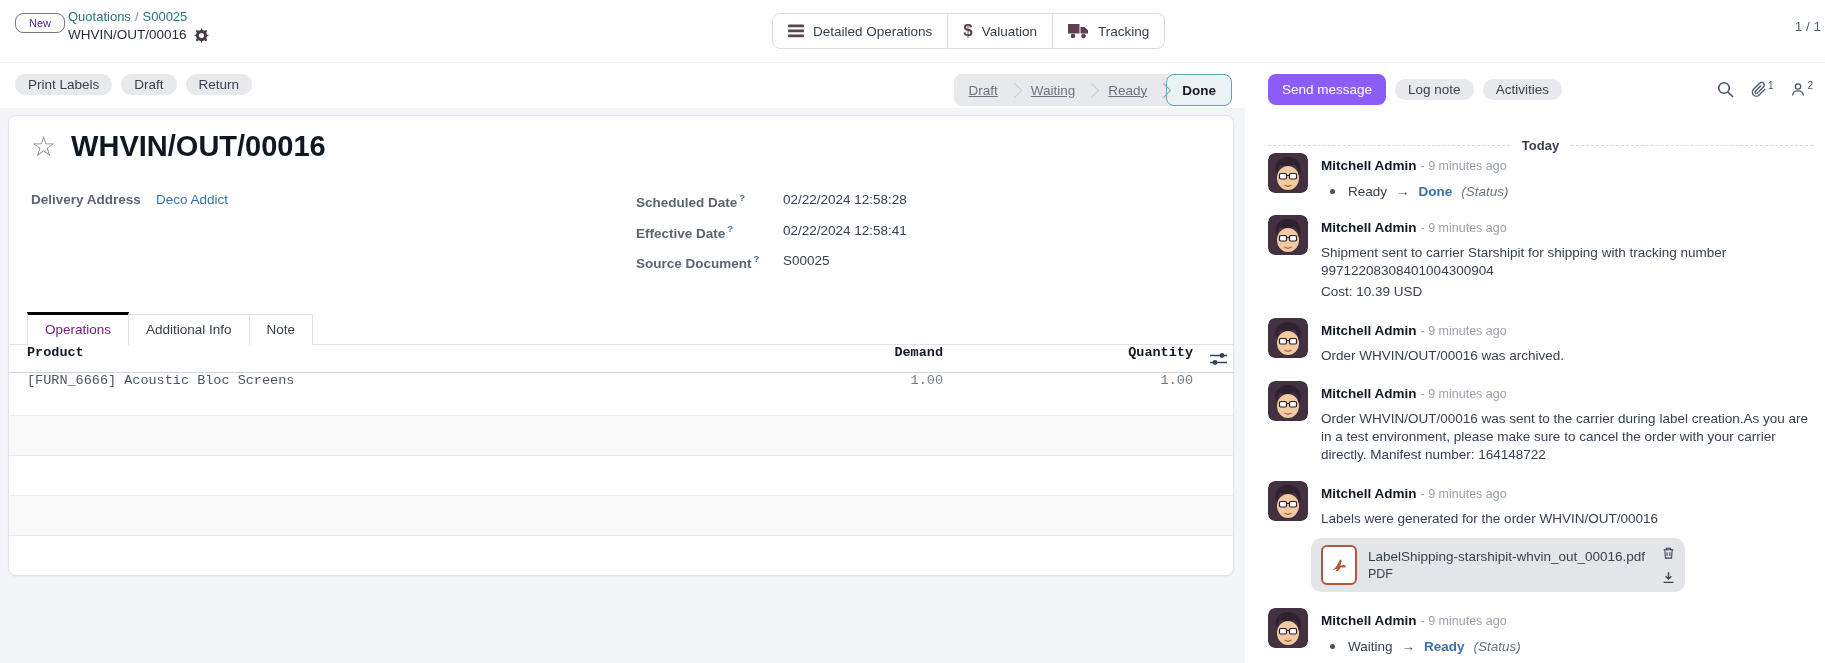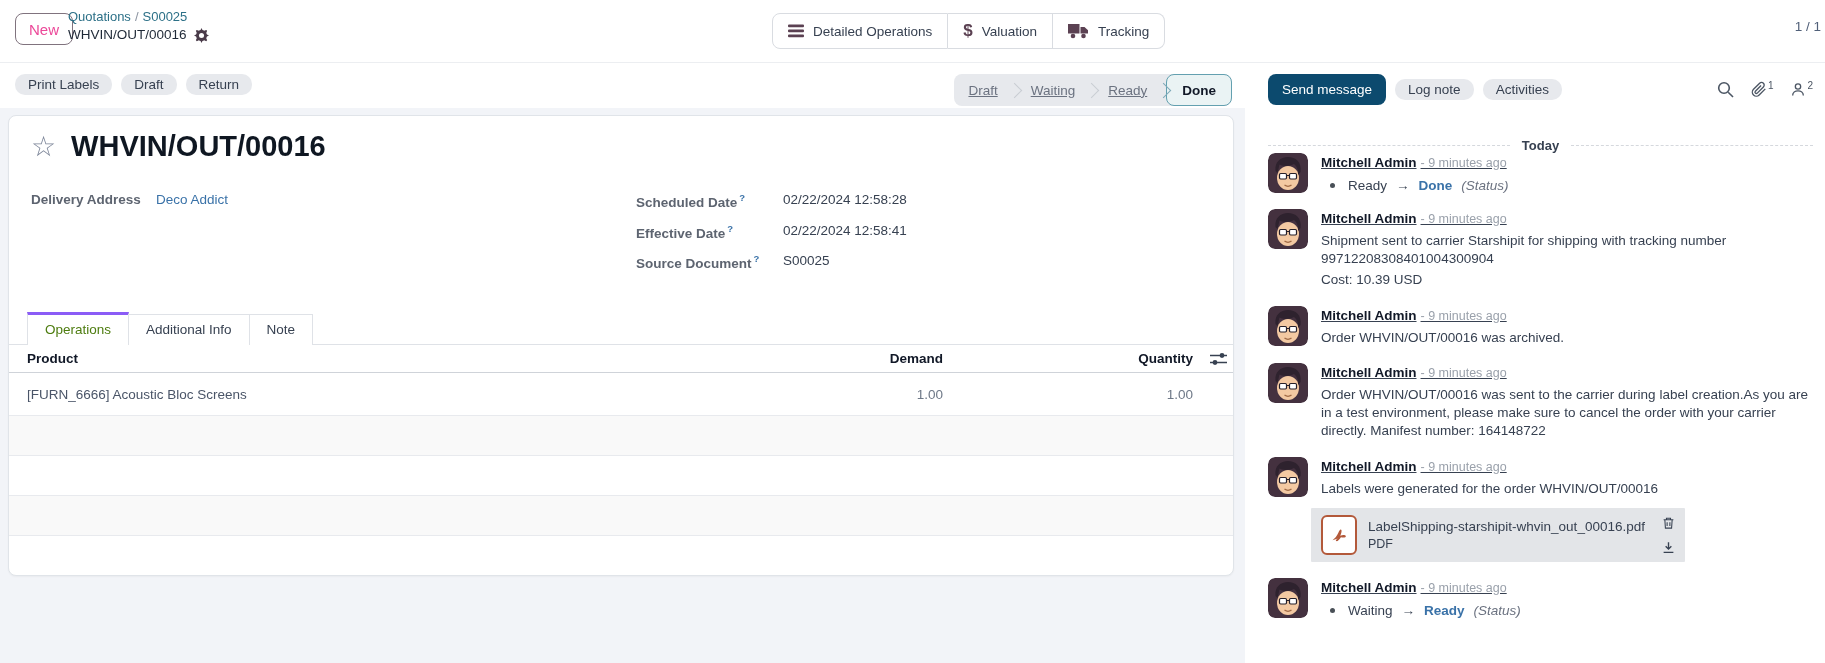--- a/index.html
+++ b/index.html
@@ -7,42 +7,42 @@
   body {
     font-family:"Liberation Sans", sans-serif;
     font-size:13.5px; color:#374151; background:#fff; position:relative;
   }
   svg { display:block; }
 
   
   .controlpanel { position:absolute; left:0; top:0; width:1825px; height:108px; background:#fff; }
   .topbar-line { position:absolute; left:0; top:62px; width:100%; border-top:1px solid #eceef1; }
 
-  .new-btn { position:absolute; left:15px; top:13px; height:32px; padding:0 13px;
-    background:#fff; border:1px solid #80737e; border-radius:8px; color:#ec4899;
-    font-size:15px; font-weight:500; cursor:pointer; }
+  .new-btn { position:absolute; left:15px; top:13px; height:20px; padding:0 13px;
+    background:#fff; border:1px solid #80737e; border-radius:8px; color:#4c1d95;
+    font-size:11px; font-weight:500; cursor:pointer; }
   .breadcrumbs { position:absolute; left:68px; top:9px; line-height:16px; }
   .bc-line1 { font-size:13px; }
   .bc-link { color:#2c7087; text-decoration:none; cursor:pointer; }
   .bc-sep { color:#8b93a0; margin:0 4px; }
   .bc-line2 { font-size:13.5px; color:#1f2937; display:flex; align-items:center; gap:7px; margin-top:2px; }
 
   .view-btns { position:absolute; left:772px; top:13px; display:flex; }
   .view-btn { display:flex; align-items:center; gap:9px; background:#fff; border:1px solid #d9dce1;
     padding:17px 15px; height:34px; font-size:13.5px; color:#374151; cursor:pointer; border-left-width:0; }
   .view-btn:first-child { border-left-width:1px; border-radius:8px 0 0 8px; }
   .view-btn:last-child { border-radius:0 8px 8px 0; }
   .dollar { color:#5b4152; font-size:17px; font-weight:700; }
 
   .pager { position:absolute; right:4px; top:19px; font-size:13.5px; color:#516079; }
 
   .form-toolbar { position:absolute; left:15px; top:74px; display:flex; gap:9px; }
   .btn-gray { background:#e7e9ed; color:#374151; border:none; border-radius:10px;
     height:21px; padding:0 13px; font-size:13.5px; font-family:inherit; cursor:pointer; }
-  .btn-primary { background:#0c4a6e; color:#fff; border:none; border-radius:8px;
+  .btn-primary { background:#8b5cf6; color:#fff; border:none; border-radius:8px;
     height:31px; padding:0 14px; font-size:13.5px; font-family:inherit; cursor:pointer; }
 
   
   .statusbar { position:absolute; right:593px; top:74px; display:flex; align-items:center;
     background:#e7e9ed; border-radius:8px; height:32px; }
   .sb-step { color:#6b7280; padding:0 14px; font-size:13.5px; cursor:pointer;text-decoration:underline; }
   .sb-chev { width:11px; height:11px; border-top:1px solid #c9cdd3; border-right:1px solid #c9cdd3;
     transform:rotate(45deg); margin:0 -3px; }
   .sb-chev.active { border-color:#7fa9b8; }
   .sb-done { background:#eaf3f4; border:1px solid #63a0b0; border-radius:8px; color:#111827;
@@ -71,26 +71,26 @@
   .field-left { position:absolute; left:22px; top:76px; display:flex; }
   .field-left .field-label { width:125px; }
   .fields-right { position:absolute; left:627px; top:76px; }
   .frow { display:flex; margin-bottom:13px; }
   .frow .field-label { width:147px; }
 
   
   .tabs { position:absolute; left:18px; top:184px; display:flex; height:45px; align-items:flex-end; }
   .tab { border:1px solid #dfe2e7; border-bottom:none; background:#fff; padding:7px 17px 8px;
     font-size:13.5px; color:#374151; cursor:pointer; margin-right:-1px; position:relative; z-index:2; }
-  .tab.active { border-top:3px solid #8b5cf6; color:#4d7c0f; }
+  .tab.active { border-top:3px solid #000000; color:#701a75; }
   .tabs-line { position:absolute; left:0; right:0; top:228px; border-top:1px solid #dfe2e7; }
 
   
   .table { position:absolute; left:0; right:0; top:229px; }
-  .trow { display:flex; align-items:center; padding:0 6px 0 18px; border-bottom:1px solid #e8eaee; }
+  .trow { display:flex; padding:0 6px 0 18px; border-bottom:1px solid #e8eaee;font-family:Liberation Mono, monospace; }
   .trow.head { height:28px; border-bottom:1px solid #cfd3d9; font-weight:700; color:#111827; }
   .trow.data { height:43px; }
   .trow.empty { height:40px; }
   .trow.stripe { background:#f9f9f9; }
   .col-product { flex:1; }
   .col-demand { width:150px; text-align:right; }
   .col-qty { width:250px; text-align:right; }
   .col-icon { width:34px; display:flex; justify-content:flex-end; align-items:center; }
   .cell-product { color:#4a5568; }
   .cell-num { color:#6e7887; }
@@ -98,31 +98,31 @@
   
   .chatter { position:absolute; left:1245px; top:108px; width:580px; height:555px; background:#fff; }
   .chatter-feed { position:absolute; left:23px; right:12px; top:30px; }
   .divider { display:flex; align-items:center; gap:12px; color:#374151; font-weight:600;
     font-size:13px; }
   .divider:before, .divider:after { content:""; flex:1; border-top:1px dashed #d5d8dd; }
 
   .message { display:flex; gap:13px; margin-bottom:16px; }
   .avatar { width:40px; height:40px; border-radius:7px; overflow:hidden; flex:none; cursor:pointer; }
   .msg-content { flex:1; min-width:0; }
-  .msg-head { font-size:13.5px; line-height:20px;text-decoration:underline; }
+  .msg-head { font-size:13.5px; line-height:25px; }
   .msg-author { font-weight:700; color:#111827; cursor:pointer; }
   .msg-time { color:#9aa1ab; font-size:12.5px; margin-left:4px; }
   .msg-body { font-size:13.5px; color:#374151; line-height:1.35; margin-top:3px; }
   .track-line { display:flex; align-items:center; margin-top:5px; }
   .track-dot { width:5px; height:5px; border-radius:50%; background:#495057; margin:0 13px 0 9px; flex:none; }
   .track-arrow { margin:0 9px; color:#374151; }
   .track-to { color:#3a72a8; font-weight:700; }
   .track-field { font-style:italic; color:#6b7280; margin-left:9px; }
 
-  .attachment-card { margin:10px 0 0 -10px; width:374px; background:#e3e5e8; border-radius:1px;
+  .attachment-card { margin:10px 0 0 -10px; width:374px; background:#e3e5e8; border-radius:10px;
     padding:7px 10px; display:flex; gap:11px; align-items:center; cursor:pointer; }
   .pdf-icon { width:36px; height:40px; background:#fff; border:2px solid #b3593a; border-radius:6px;
     display:flex; align-items:center; justify-content:center; flex:none; }
   .att-info { flex:1; min-width:0; }
   .att-name { color:#374151; font-size:13.5px; white-space:nowrap; overflow:hidden; }
   .att-type { color:#374151; font-size:12.5px; margin-top:3px; }
   .att-actions { display:flex; flex-direction:column; justify-content:space-between; align-self:stretch; padding:1px 0; }
   .att-actions span { cursor:pointer; }
 </style>
 </head>

